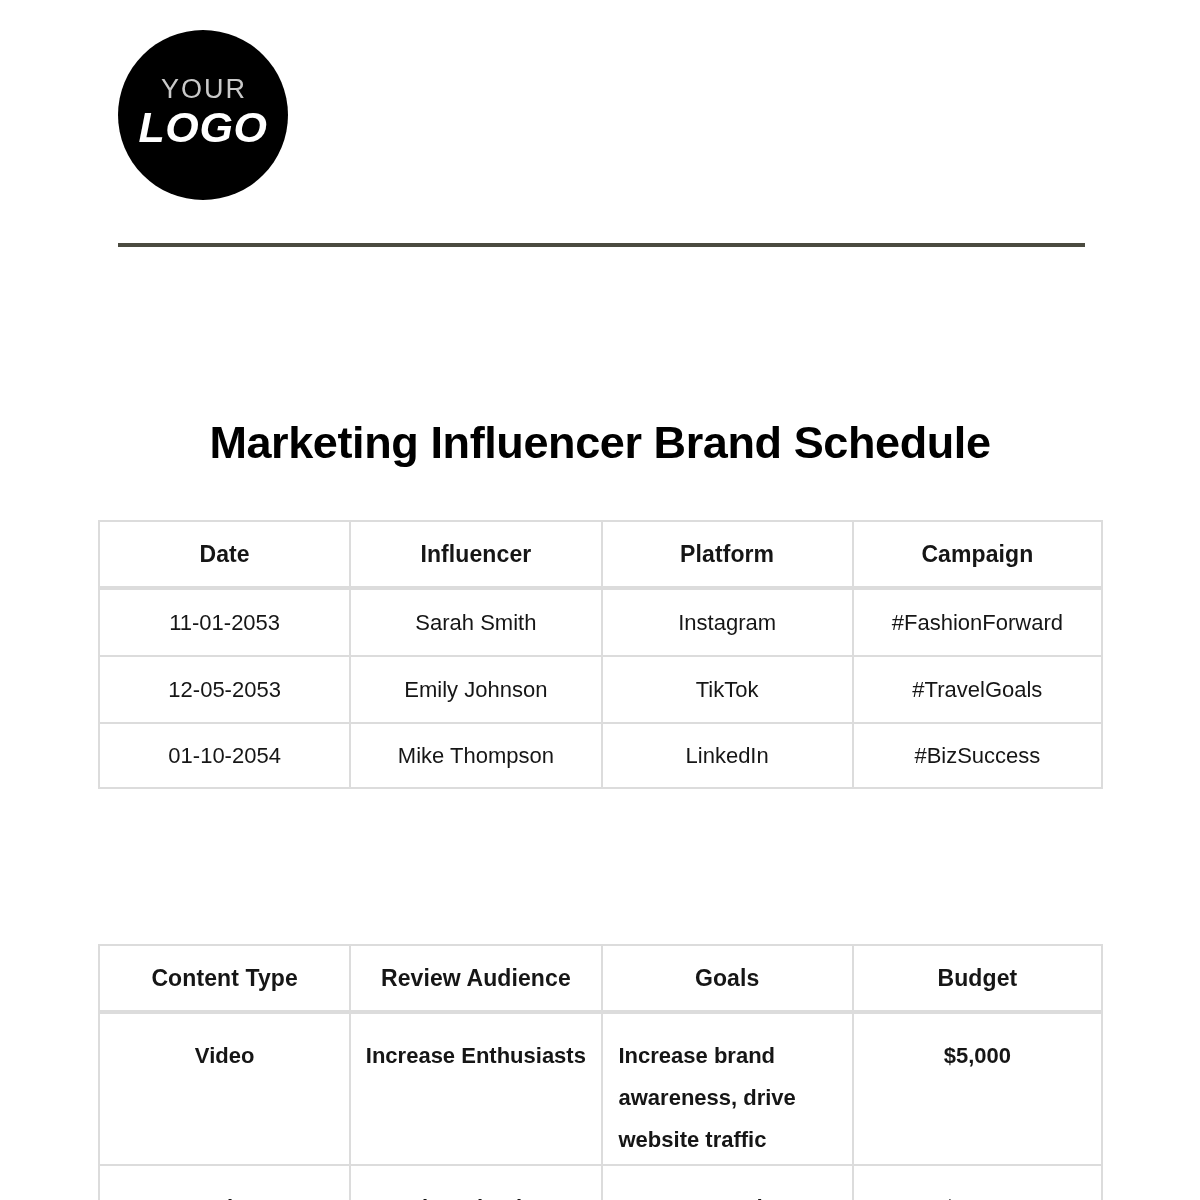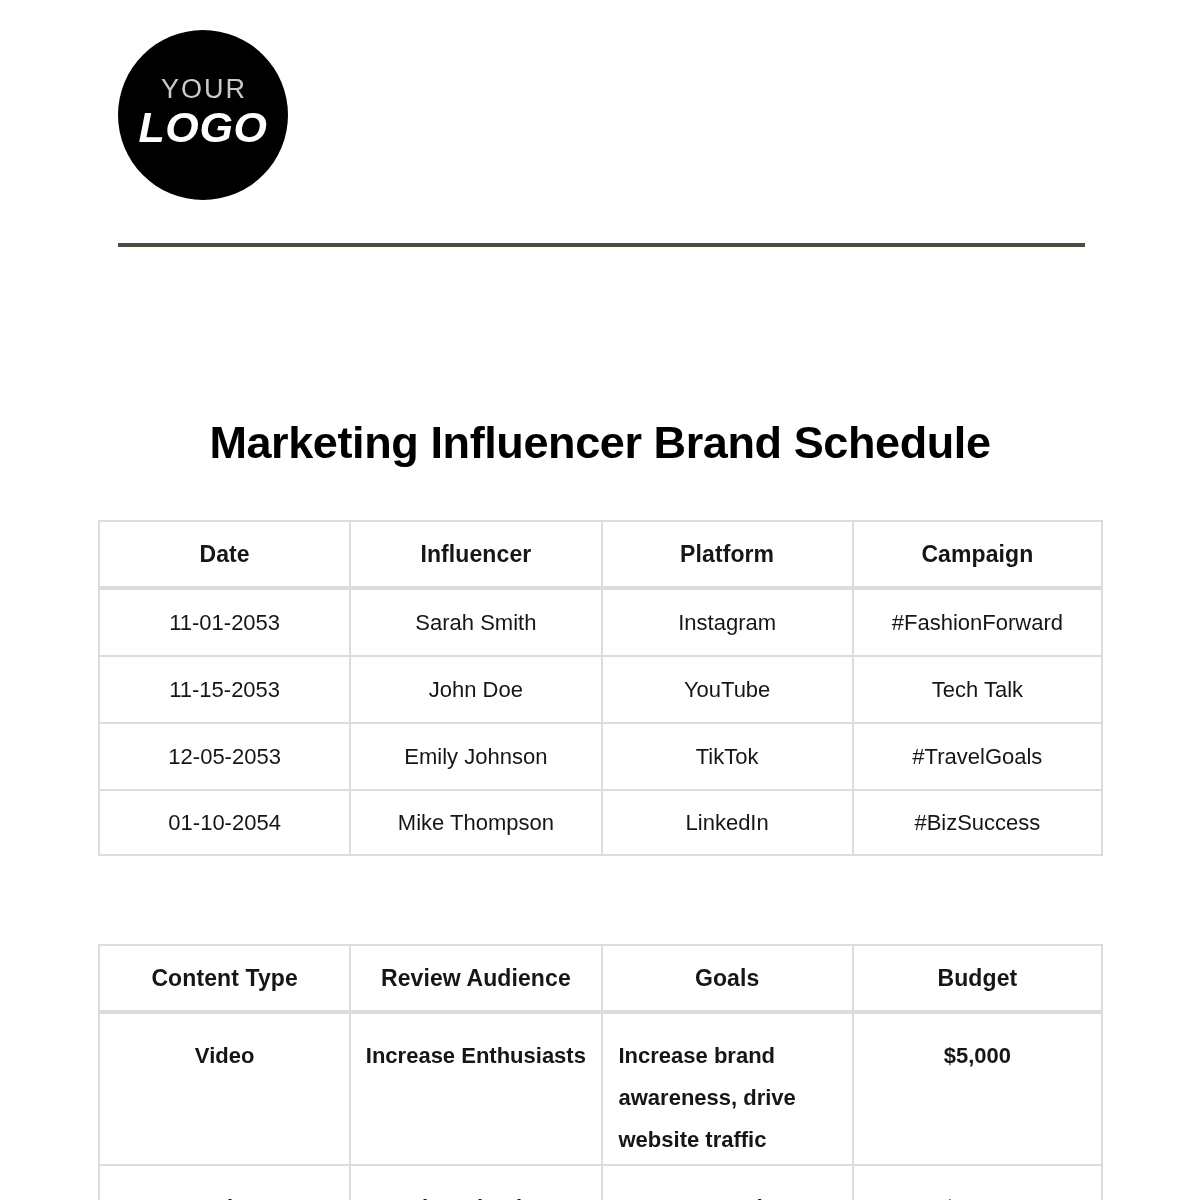--- a/index.html
+++ b/index.html
@@ -216,26 +216,20 @@
       </tr>
     </thead>
     <tbody>
       <tr>
         <td>11-01-2053</td>
         <td>Sarah Smith</td>
         <td>Instagram</td>
         <td class="align-left">#FashionForward</td>
       </tr>
       <tr>
-        <td>11-15-2053</td>
-        <td>John Doe</td>
-        <td>YouTube</td>
-        <td class="align-left">Tech Talk</td>
-      </tr>
-      <tr>
         <td>12-05-2053</td>
         <td>Emily Johnson</td>
         <td>TikTok</td>
         <td class="align-left">#TravelGoals</td>
       </tr>
       <tr>
         <td>01-10-2054</td>
         <td>Mike Thompson</td>
         <td>LinkedIn</td>
         <td class="align-left">#BizSuccess</td>

